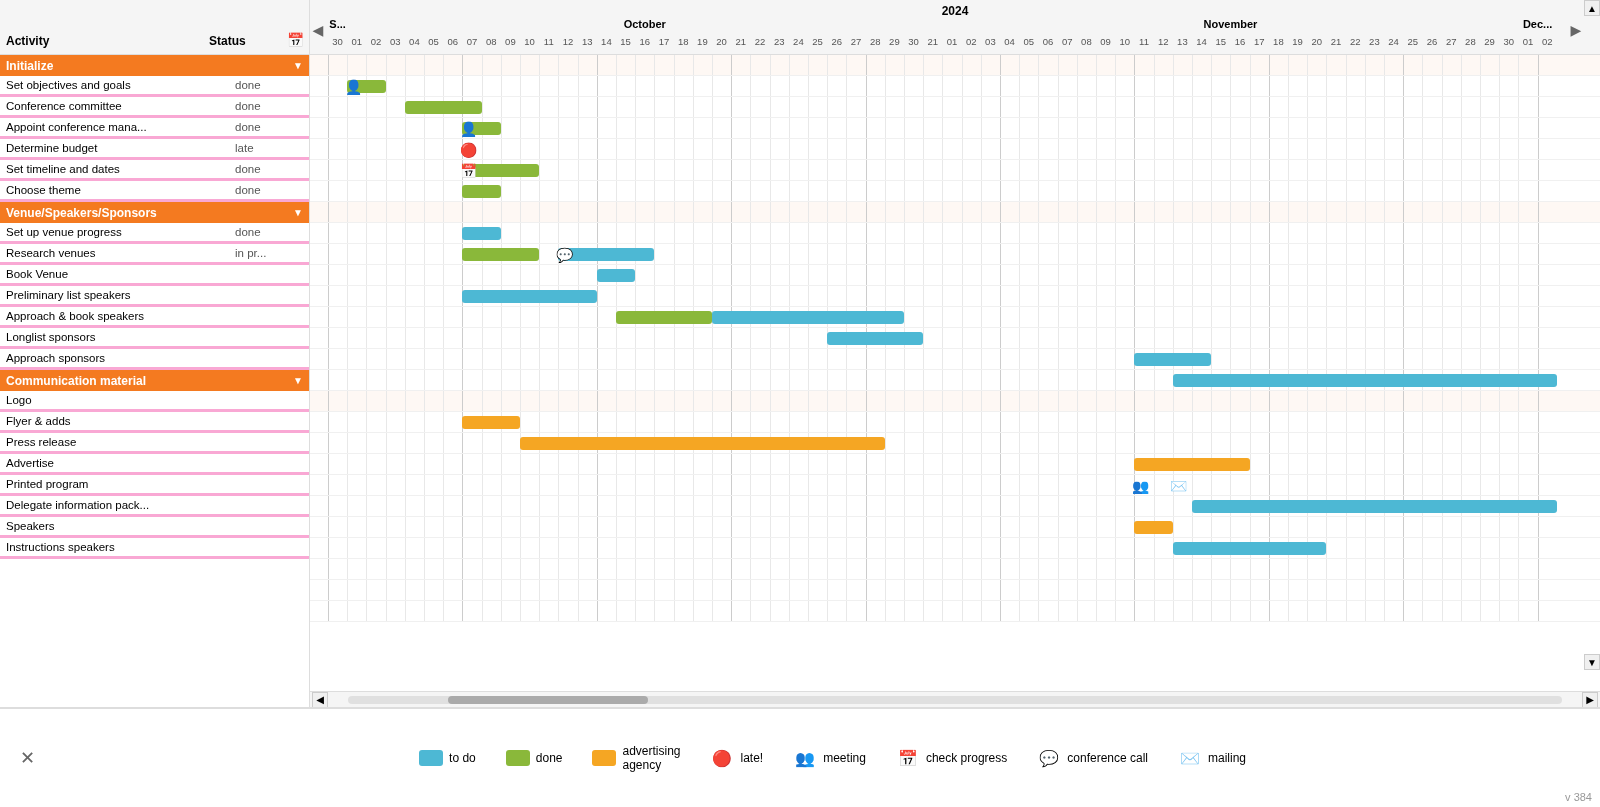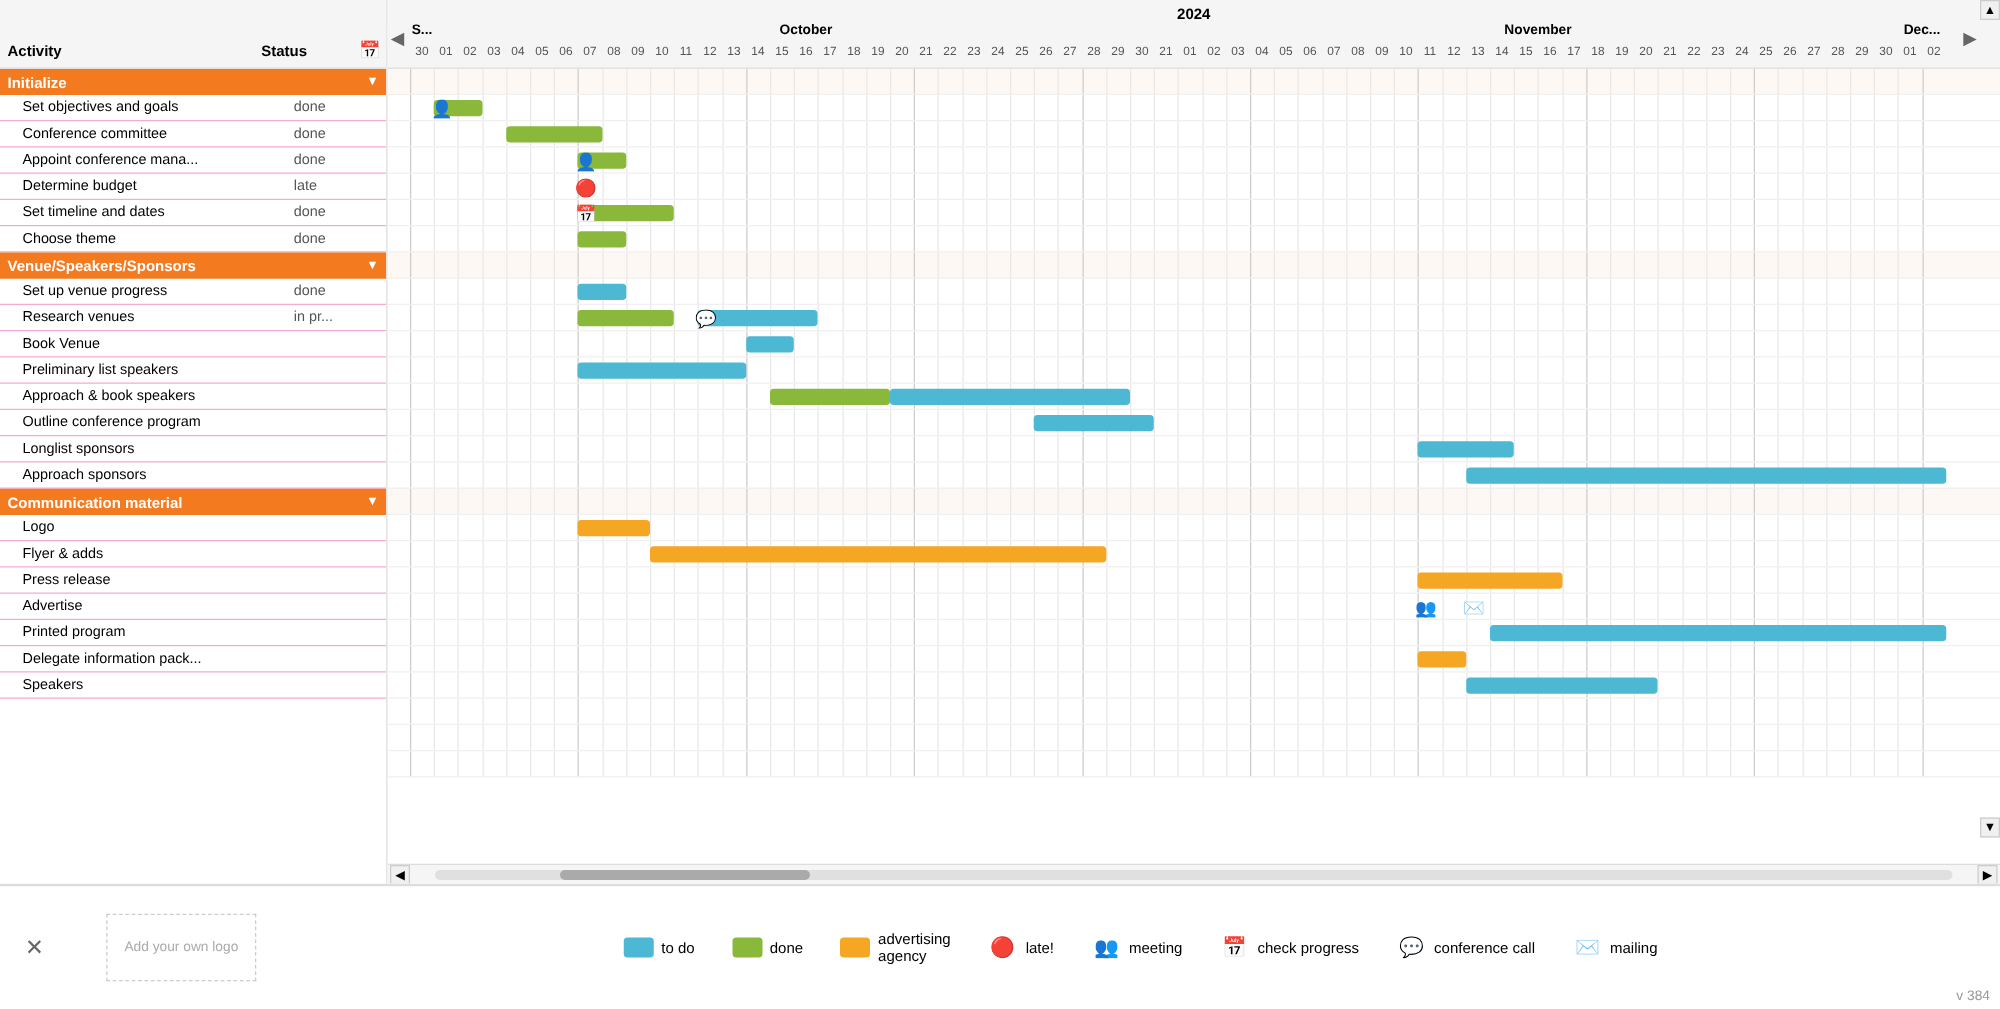--- a/index.html
+++ b/index.html
@@ -15,21 +15,21 @@
     
     .left-panel { width: 310px; min-width: 310px; border-right: 1px solid #ddd; display: flex; flex-direction: column; overflow: hidden; }
 
     .left-header { display: flex; border-bottom: 1px solid #ddd; background: #f5f5f5; height: 55px; }
     .col-activity { flex: 1; padding: 4px 6px; font-weight: bold; font-size: 12px; display: flex; align-items: flex-end; padding-bottom: 6px; }
     .col-status { width: 80px; padding: 4px 6px; font-weight: bold; font-size: 12px; display: flex; align-items: flex-end; padding-bottom: 6px; }
     .col-cal { width: 26px; display: flex; align-items: flex-end; padding-bottom: 6px; justify-content: center; font-size: 14px; }
 
     .left-rows { overflow-y: hidden; flex: 1; }
 
-    .left-row { display: flex; height: 21px; border-bottom: 1px solid #f9a8d4; align-items: center; padding-left: 12px; }
+    .left-row { display: flex; height: 21px; border-bottom: 3px solid #f9a8d4; align-items: center; }
     .left-row .activity-name { flex: 1; padding: 0 6px; white-space: nowrap; overflow: hidden; text-overflow: ellipsis; font-size: 11.5px; }
     .left-row .status-val { width: 80px; padding: 0 6px; font-size: 11.5px; color: #555; }
 
     .group-row { background: #f47a20; color: white; display: flex; height: 21px; align-items: center; padding: 0 6px; font-weight: bold; font-size: 12px; }
     .group-row .group-label { flex: 1; }
     .group-arrow { color: white; font-size: 10px; margin-left: 4px; }
 
     
     .right-panel { flex: 1; overflow: hidden; display: flex; flex-direction: column; position: relative; }
 
@@ -123,24 +123,20 @@
           </div>
           <div class="left-row">
             <span class="activity-name">Preliminary list speakers</span>
             <span class="status-val"></span>
           </div>
           <div class="left-row">
             <span class="activity-name">Approach &amp; book speakers</span>
             <span class="status-val"></span>
           </div>
           <div class="left-row">
-            <span class="activity-name">Outline conference program</span>
-            <span class="status-val"></span>
-          </div>
-          <div class="left-row">
             <span class="activity-name">Longlist sponsors</span>
             <span class="status-val"></span>
           </div>
           <div class="left-row">
             <span class="activity-name">Approach sponsors</span>
             <span class="status-val"></span>
           </div>
 
           <div class="group-row">
             <span class="group-label">Communication material</span>
@@ -165,20 +161,24 @@
           <div class="left-row">
             <span class="activity-name">Printed program</span>
             <span class="status-val"></span>
           </div>
           <div class="left-row">
             <span class="activity-name">Delegate information pack...</span>
             <span class="status-val"></span>
           </div>
           <div class="left-row">
             <span class="activity-name">Speakers</span>
+            <span class="status-val"></span>
+          </div>
+          <div class="left-row">
+            <span class="activity-name">Instructions speakers</span>
             <span class="status-val"></span>
           </div>
         </div>
       </div>
 
       <div class="right-panel">
 
         <div class="gantt-header" style="position:relative;">
 
           <div class="nav-arrow nav-arrow-left">◀</div>
@@ -2082,21 +2082,20 @@
       <div style="position:absolute; right:0; top:0; height:670px; width:16px; display:flex; flex-direction:column; justify-content:space-between; z-index:20;">
         <div style="width:16px; height:16px; background:#f0f0f0; border:1px solid #ccc; display:flex; align-items:center; justify-content:center; cursor:pointer; font-size:10px;">▲</div>
         <div style="width:16px; height:16px; background:#f0f0f0; border:1px solid #ccc; display:flex; align-items:center; justify-content:center; cursor:pointer; font-size:10px;">▼</div>
       </div>
 
     </div>
   </div>
 
   <div class="footer" style="position:relative;">
     <span class="footer-close">✕</span>
-    <div class="footer-logo">Add your own logo</div>
     <div class="footer-legend">
       <div class="legend-item">
         <div class="legend-box" style="background:#4db8d4;"></div>
         <span>to do</span>
       </div>
       <div class="legend-item">
         <div class="legend-box" style="background:#8ab83a;"></div>
         <span>done</span>
       </div>
       <div class="legend-item">

